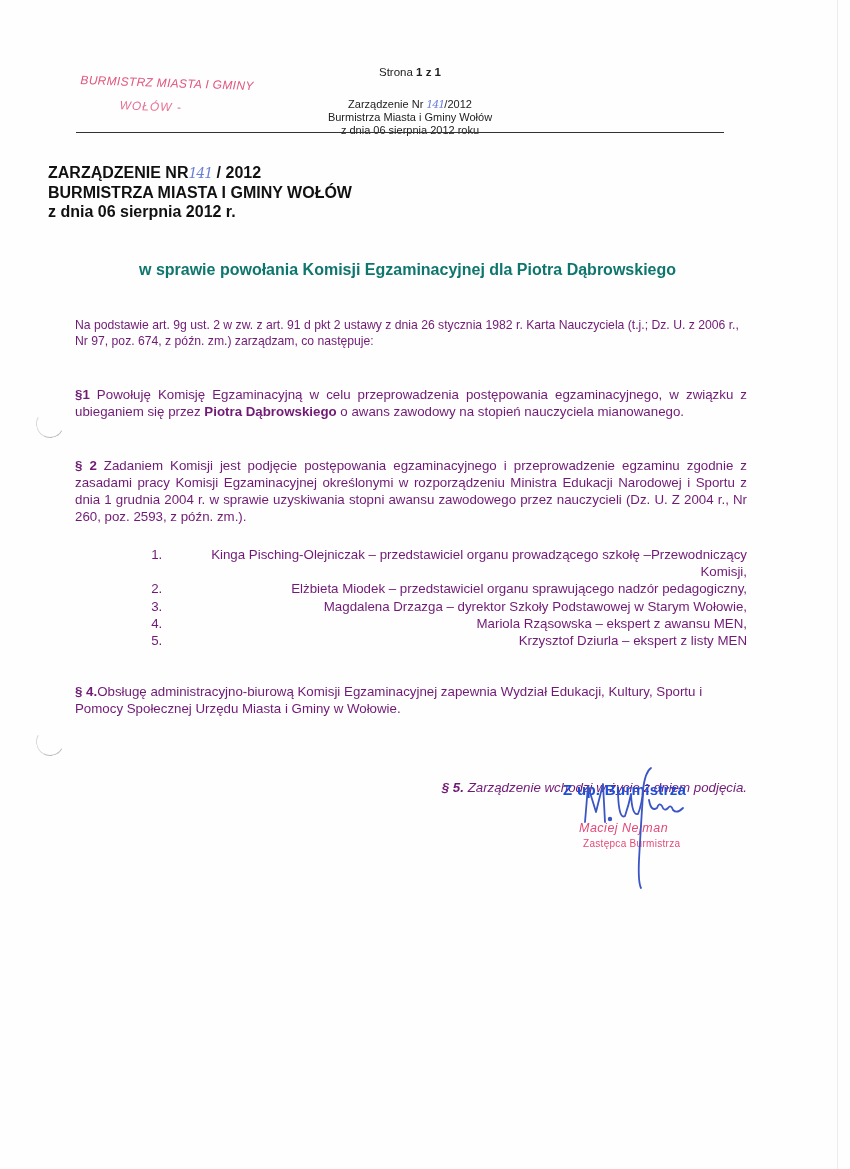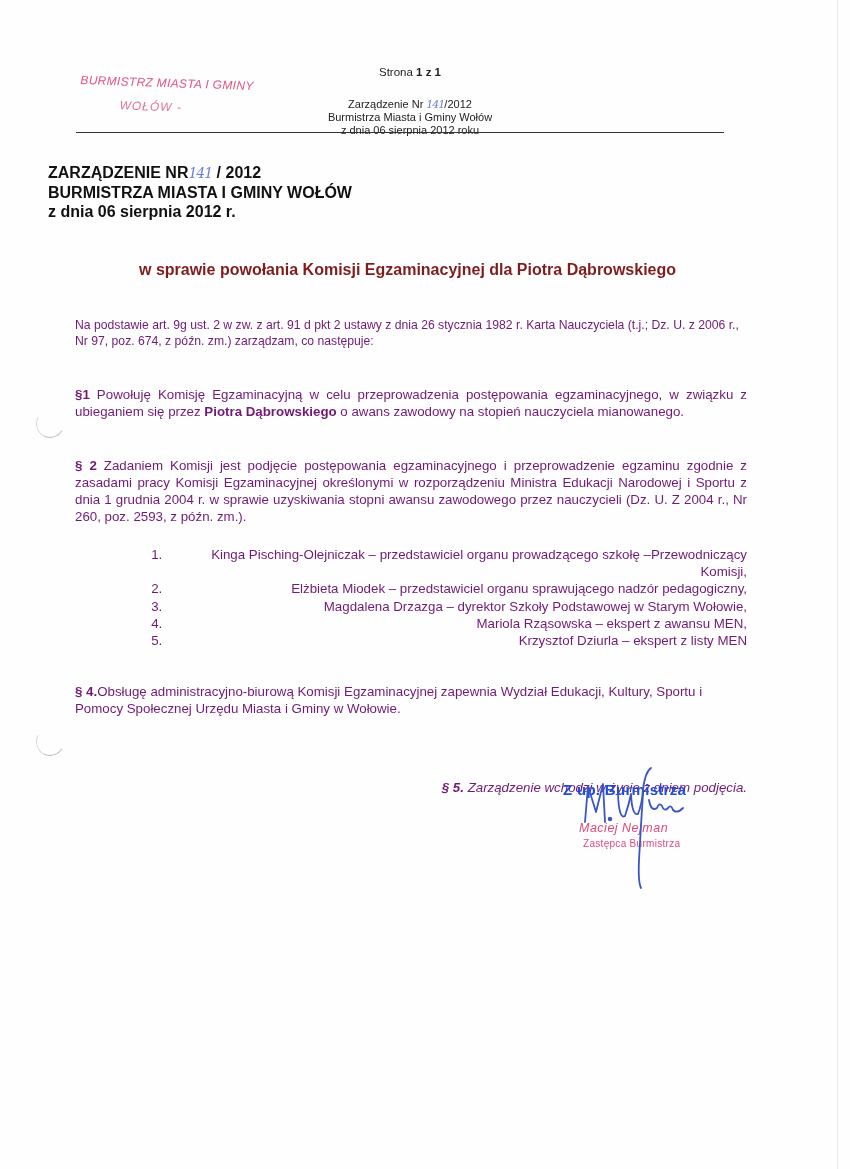--- a/index.html
+++ b/index.html
@@ -19,21 +19,21 @@
   
   .hdr { position: absolute; left: 300px; width: 220px; text-align: center; font-size: 11px; line-height: 13px; color: #222; }
   .hdr-page { top: 66px; font-size: 11.5px; }
   .hdr-page b { font-weight: bold; }
   .hdr-meta { top: 98px; }
   .hand { color: #6a7fd8; font-family: "DejaVu Serif", serif; font-style: italic; letter-spacing: -1px; }
   .hdr-rule { position: absolute; left: 76px; top: 132px; width: 648px; height: 1px; background: #333; }
 
   
   .title-block { position: absolute; left: 0; width: 815px; top: 163px; text-align: left; font-weight: bold; font-size: 16px; line-height: 19px; color: #111; margin-left: 48px; }
-  .subject { position: absolute; left: 0; width: 815px; top: 260px; text-align: center; font-weight: bold; font-size: 16px; line-height: 20px; color: #7f1d1d; }
+  .subject { position: absolute; left: 0; width: 815px; top: 260px; text-align: center; font-weight: bold; font-size: 16px; line-height: 20px; color: #0f766e; }
 
   .para { position: absolute; left: 75px; width: 672px; font-size: 13.3px; line-height: 17px; text-align: justify; color: #701a75; }
   .basis { top: 318px; font-size: 12.2px; line-height: 15.5px; text-align: left; }
   .p1 { top: 386px; }
   .p2 { top: 457px; }
   .p3 { top: 545px; }
   .p4 { top: 683px; text-align: left; }
   .p5 { top: 779px; text-align: right; font-style: italic; }
   .para b { font-weight: bold; }
   ol.members { margin: 1px 0 0 0; padding-left: 47px; font-size: 13.3px; line-height: 17.2px; }

